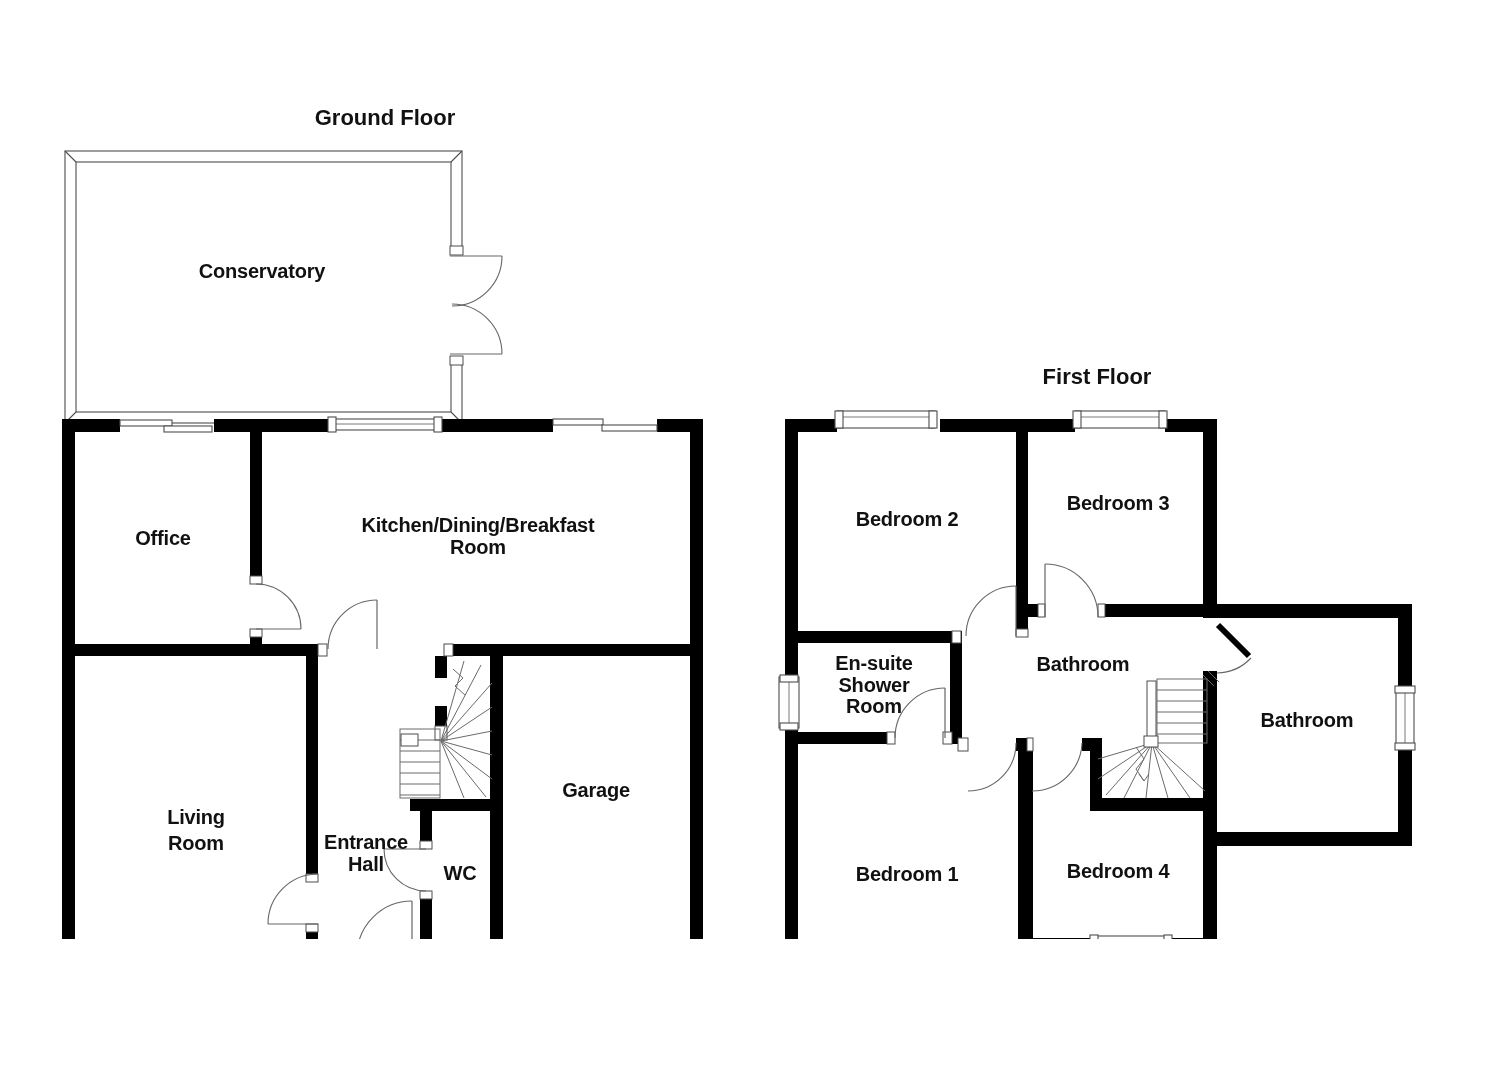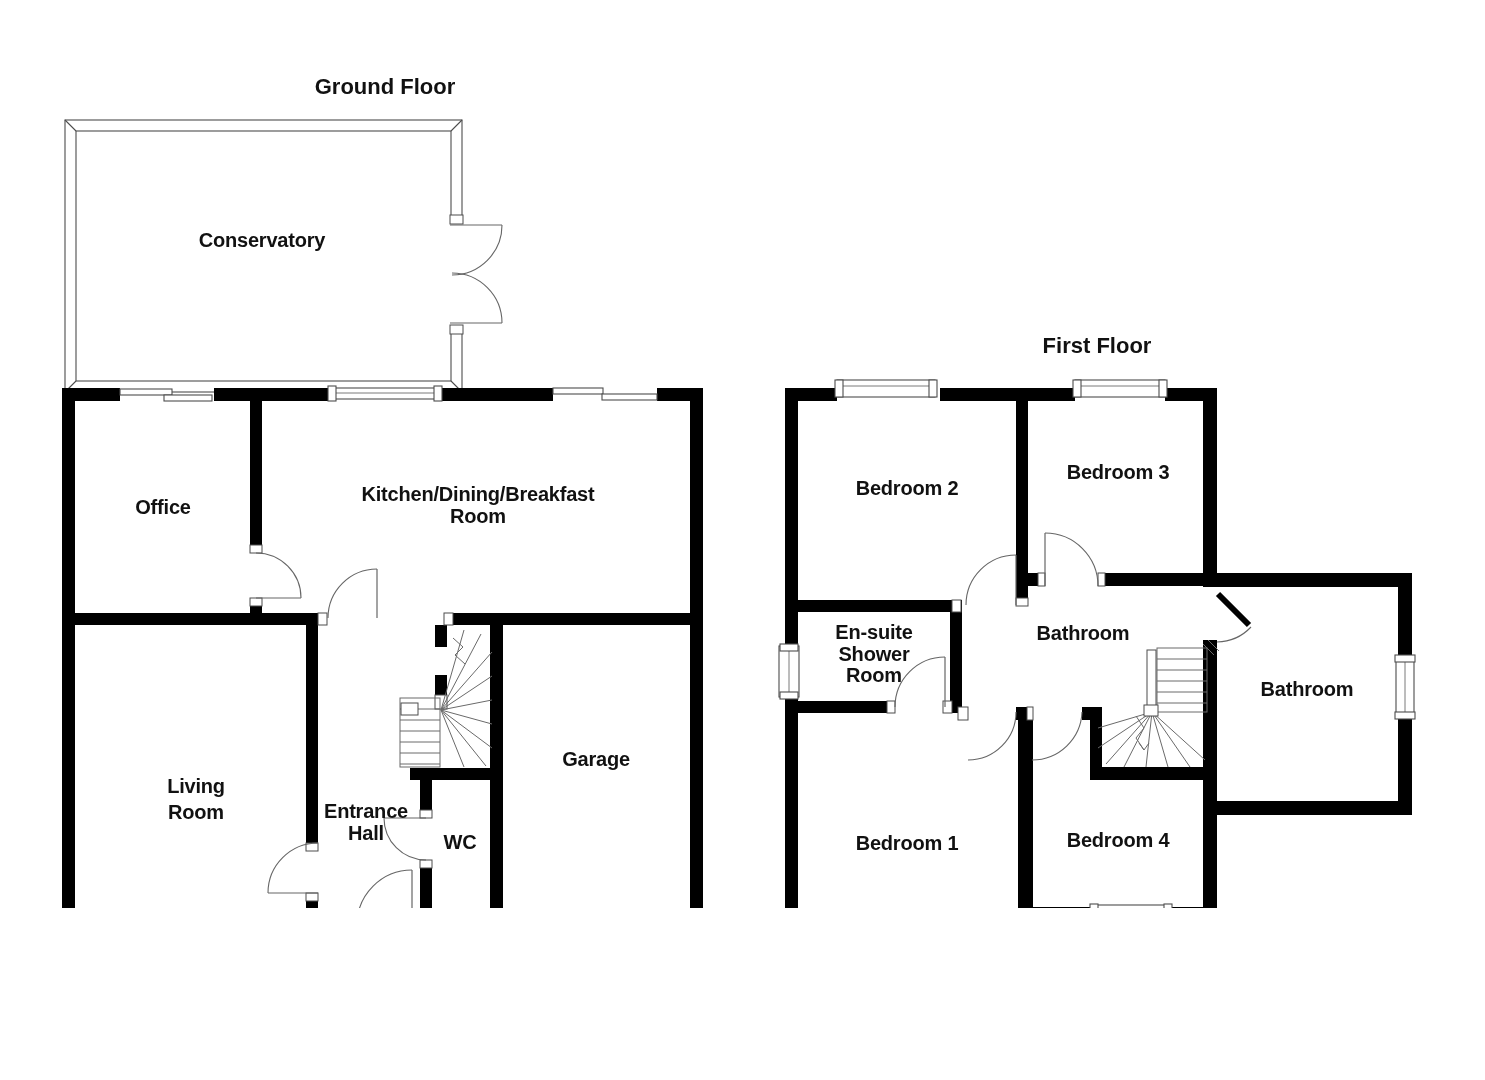--- a/index.html
+++ b/index.html
@@ -1,17 +1,17 @@
 <!DOCTYPE html>
 <html><head>
 <meta charset="utf-8">
 <style>
   html,body{margin:0;padding:0;background:#ffffff;}
   .stage{position:relative;width:1485px;height:908px;background:#ffffff;overflow:hidden;
-         font-family:"Liberation Sans", sans-serif;}
+         font-family:"Liberation Sans", sans-serif;margin-top:31px;}
   svg{display:block;}
   .wall{fill:#000000;stroke:none;}
   .thin{fill:none;stroke:#4d4d4d;stroke-width:1.1;}
   .thin2{fill:none;stroke:#7a7a7a;stroke-width:1;}
   .sill{fill:#ffffff;stroke:#4d4d4d;stroke-width:1;}
   .win{fill:#ffffff;stroke:#4d4d4d;stroke-width:1.1;}
   .door{fill:none;stroke:#666666;stroke-width:1.1;}
   .leaf{fill:none;stroke:#666666;stroke-width:1.2;}
   .leaf-thick{fill:none;stroke:#000;stroke-width:6;}
   .stair{fill:none;stroke:#6a6a6a;stroke-width:1;}

